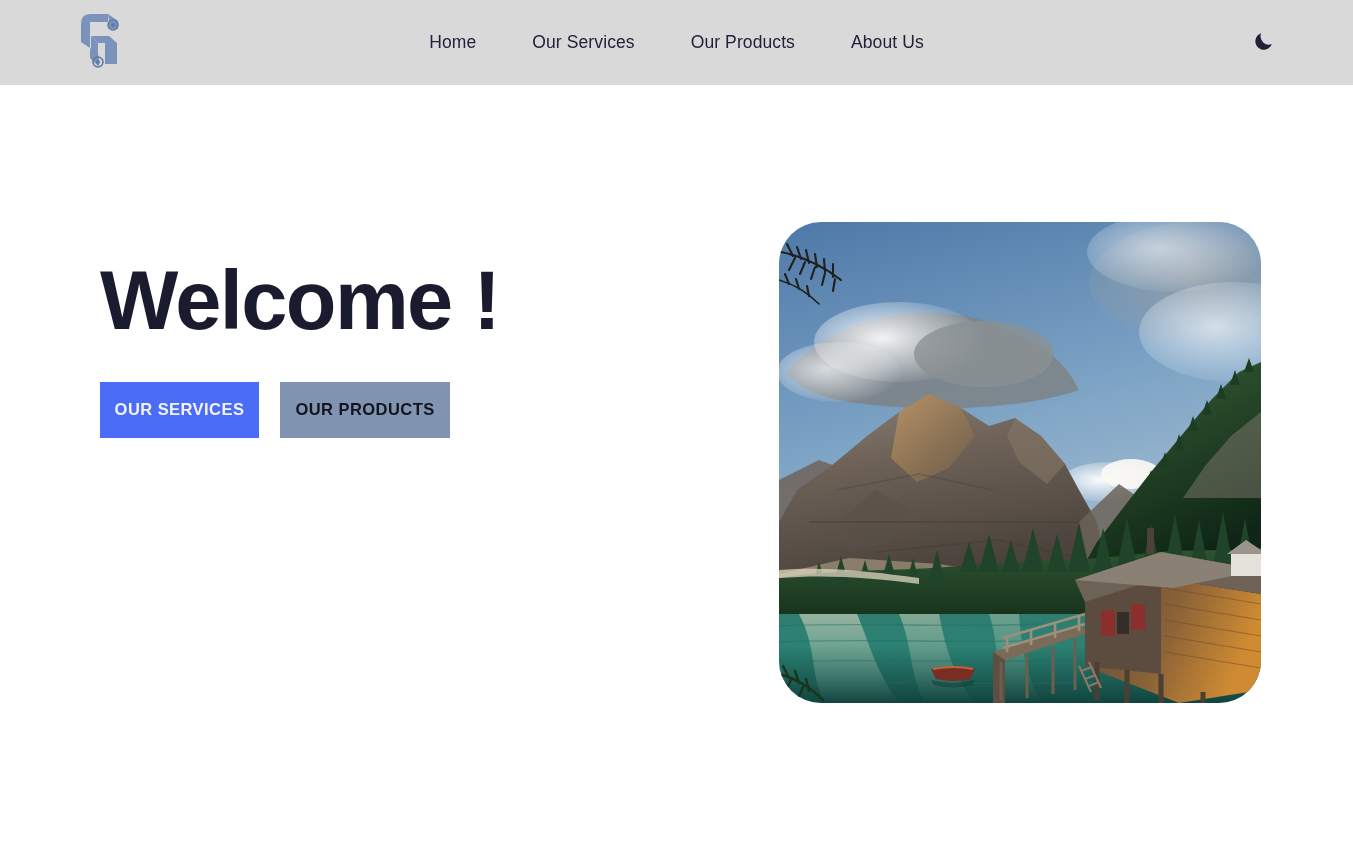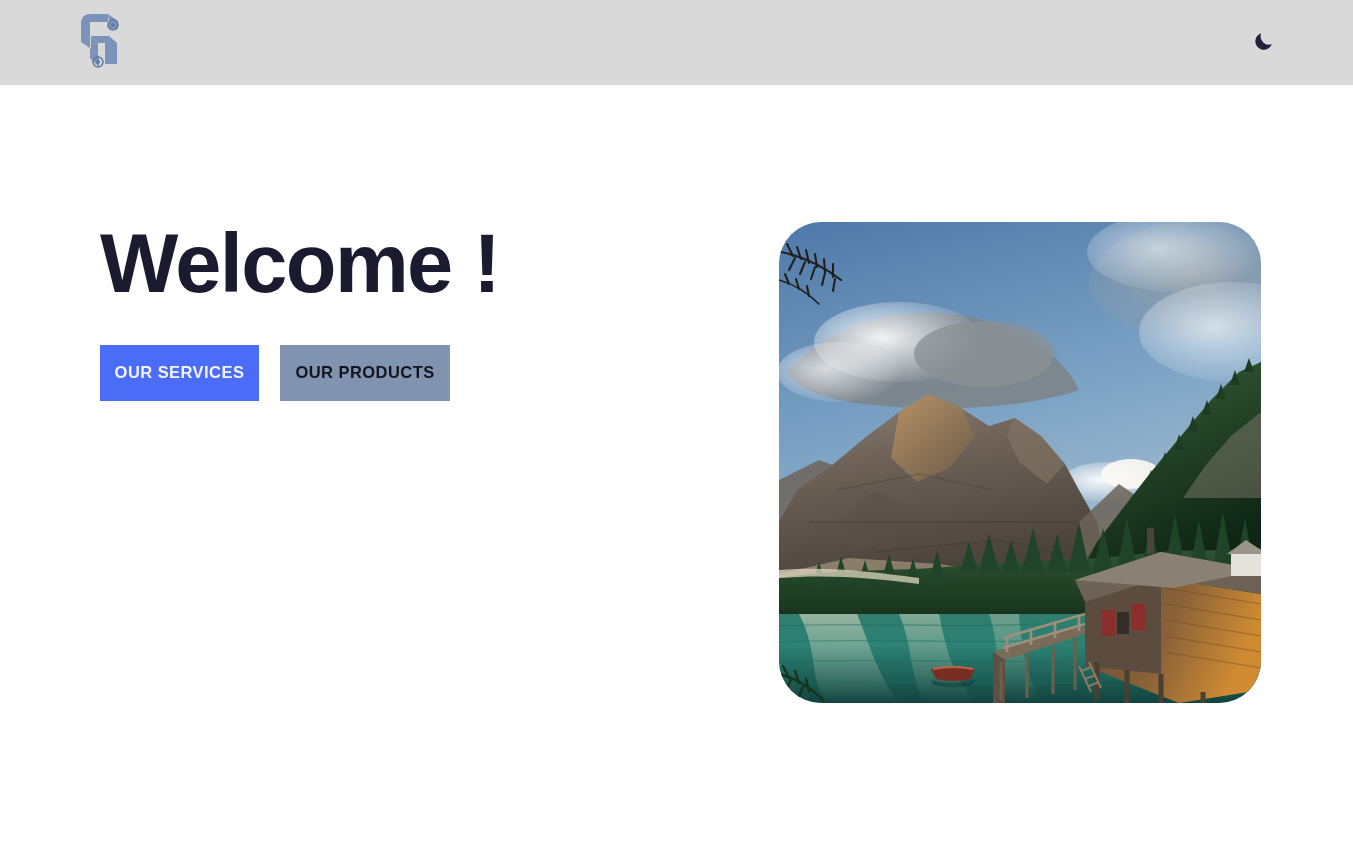--- a/index.html
+++ b/index.html
@@ -52,20 +52,21 @@
   
   .hero{
     display:flex;
     align-items:flex-start;
     padding:137px 0 0 0;
   }
   .hero-copy{
     width:640px;
     margin-left:100px;
     flex:0 0 auto;
+    margin-top:37px;
   }
   .hero-title{
     font-size:83px;
     font-weight:bold;
     color:#1b1b2f;
     letter-spacing:-1.6px;
     line-height:1.02;
     margin-bottom:38px;
   }
   .hero-text{
@@ -119,20 +120,26 @@
           <path d="M13 24 L31 24 L39 31 L39 52 L27 52 L27 31 L20 31 Z"></path>
           <path d="M13 24 L20 31 L20 44 L13 44 Z"></path>
           <path d="M12 36 L12 46 L21 55 L21 44 Z"></path>
           <circle cx="20" cy="50" r="5" fill="none" stroke="#5f7aa6" stroke-width="1.6"></circle>
           <circle cx="20" cy="50" r="2" fill="#5f7aa6"></circle>
         </g>
       </svg>
     </span>
   </a>
 
+  <nav class="main-nav">
+    <a href="#">Home</a>
+    <a href="#">Our Services</a>
+    <a href="#">Our Products</a>
+    <a href="#">About Us</a>
+  </nav>
 
   <button class="theme-toggle" title="Dark mode">
     <span>
       <svg width="22" height="22" viewBox="0 0 24 24" aria-hidden="true">
         <path d="M20.5 15.3A9 9 0 0 1 8.9 3.6a9.2 9.2 0 1 0 11.6 11.7z" fill="#21213a"></path>
       </svg>
     </span>
   </button>
 
 </header>

